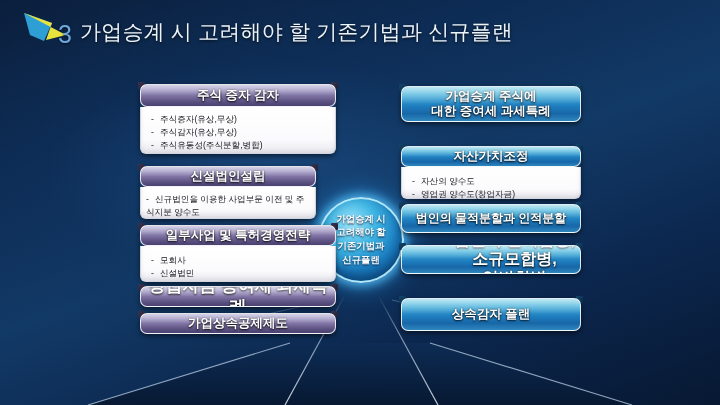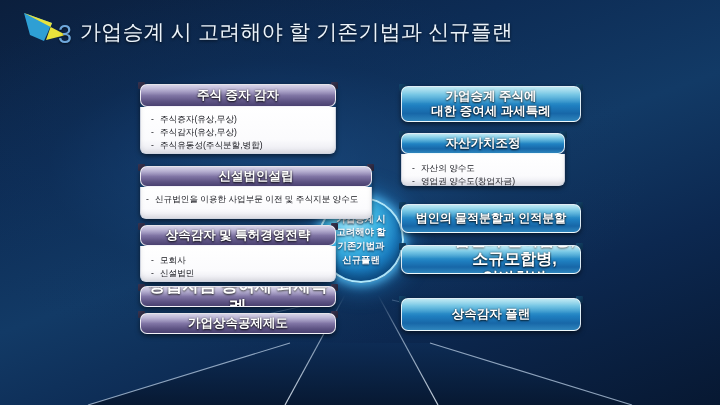--- a/index.html
+++ b/index.html
@@ -161,33 +161,33 @@
     <span class="nub tl"></span>
     <span class="nub tr"></span>
     <div class="hdr" style="height:23px; font-size:12.5px;">주식 증자 감자</div>
     <div class="body" style="height:47px;">
       <div class="li"><span class="dash">-</span><span>주식증자(유상,무상)</span></div>
       <div class="li"><span class="dash">-</span><span>주식감자(유상,무상)</span></div>
       <div class="li"><span class="dash">-</span><span>주식유동성(주식분할,병합)</span></div>
     </div>
   </div>
 
-  <div class="card purple" style="left:140px; top:166px; width:232px;">
+  <div class="card purple" style="left:140px; top:166px; width:176px;">
     <span class="nub tl"></span>
     <span class="nub tr"></span>
     <div class="hdr" style="height:21px; font-size:12.5px;">신설법인설립</div>
     <div class="body" style="height:32px; padding-left:5px;">
       <div class="li wrap"><span class="dash">-</span><span>신규법인을 이용한 사업부문 이전 및 주식지분 양수도</span></div>
     </div>
   </div>
 
   <div class="card purple" style="left:140px; top:225px; width:196px;">
     <span class="nub tl"></span>
     <span class="nub tr"></span>
-    <div class="hdr" style="height:21px; font-size:12.5px;">상속감자 및 특허경영전략</div>
+    <div class="hdr" style="height:21px; font-size:12.5px;">일부사업 및 특허경영전략</div>
     <div class="body" style="height:36px; padding-top:8px;">
       <div class="li"><span class="dash">-</span><span>모회사</span></div>
       <div class="li"><span class="dash">-</span><span>신설법민</span></div>
     </div>
   </div>
 
   <div class="card purple" style="left:140px; top:286px; width:196px;">
     <span class="nub tl"></span>
     <span class="nub tr"></span>
     <div class="hdr" style="height:21px; font-size:17px;">창업자금 증여세 과세특례</div>
@@ -199,21 +199,21 @@
     <div class="hdr" style="height:21px; font-size:12.5px;">가업상속공제제도</div>
   </div>
 
   <div class="card cyan" style="left:401px; top:86px; width:180px;">
     <span class="nub tl"></span>
     <span class="nub tr"></span>
     <div class="hdr multiline" style="height:36px; font-size:12.5px; white-space:pre-line;">가업승계 주식에
 대한 증여세 과세특례</div>
   </div>
 
-  <div class="card cyan" style="left:401px; top:133px; width:164px;">
+  <div class="card cyan" style="left:401px; top:146px; width:180px;">
     <span class="nub tl"></span>
     <span class="nub tr"></span>
     <div class="hdr" style="height:21px; font-size:12.5px;">자산가치조정</div>
     <div class="body" style="height:32px; padding-top:8px;">
       <div class="li"><span class="dash">-</span><span>자산의 양수도</span></div>
       <div class="li"><span class="dash">-</span><span>영업권 양수도(창업자금)</span></div>
     </div>
   </div>
 
   <div class="card cyan" style="left:401px; top:204px; width:180px;">

